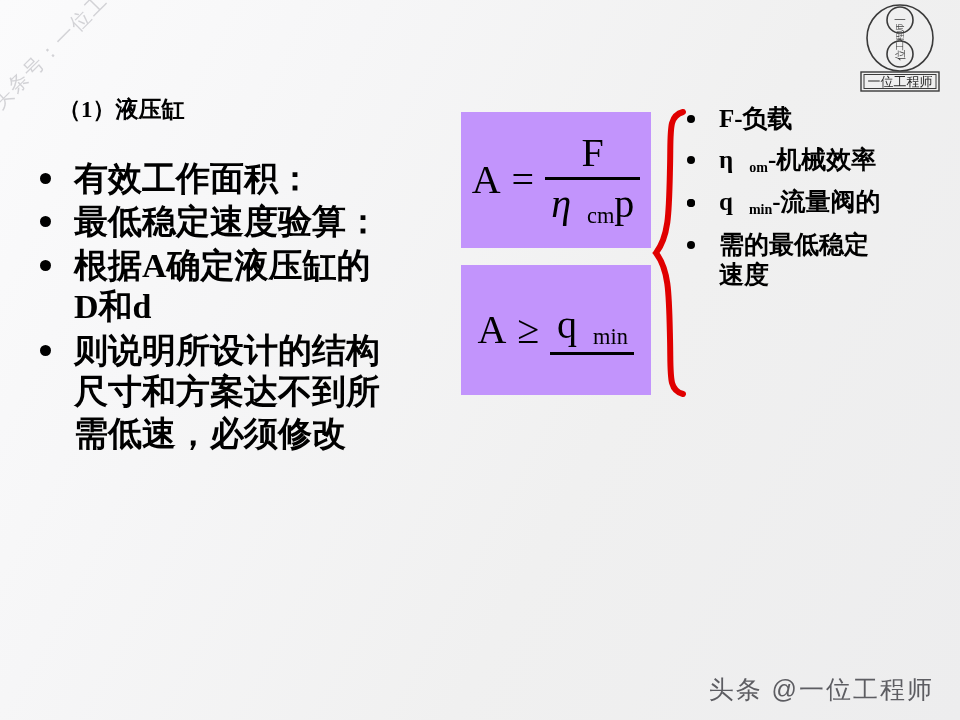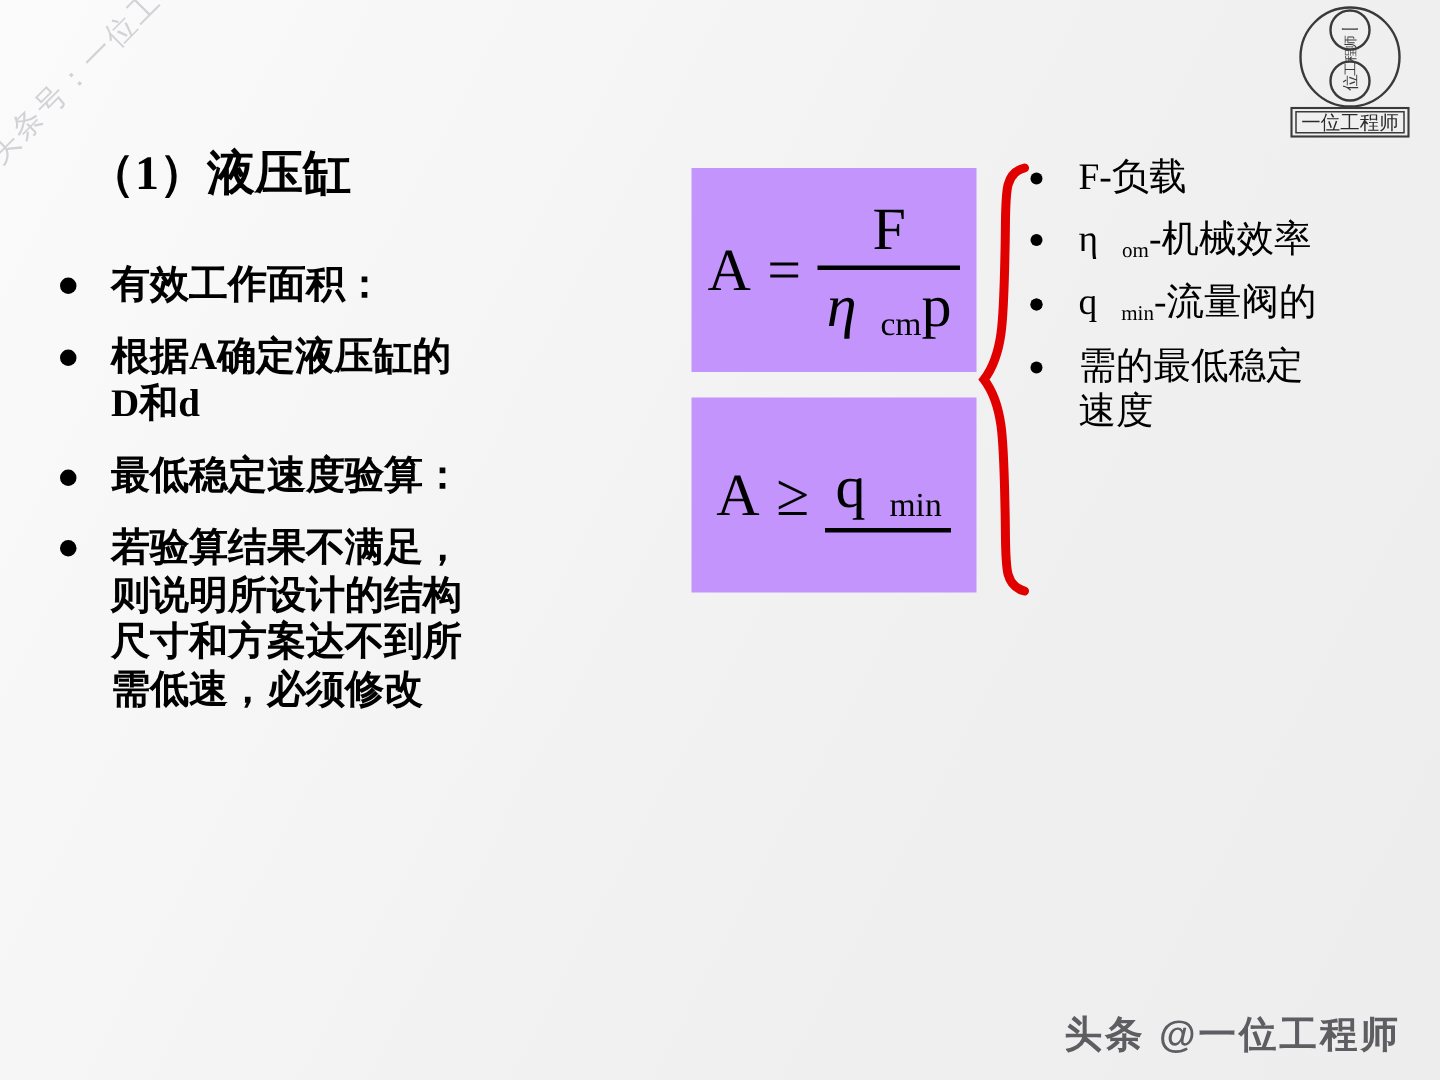--- a/index.html
+++ b/index.html
@@ -35,21 +35,21 @@
     color: rgba(120,120,130,0.30);
     white-space: nowrap;
     user-select: none;
   }
   .wm-bottom {
     position: absolute;
     right: 26px;
     bottom: 14px;
     font-family: "Liberation Sans", "DejaVu Sans", sans-serif;
     font-size: 25px;
-    font-weight: 700;
+    font-weight: 400;
     letter-spacing: 2px;
     color: #5d5d62;
     white-space: nowrap;
   }
 
   
   .logo {
     position: absolute;
     right: 8px;
     top: 2px;
@@ -73,42 +73,41 @@
     font-family: "Liberation Serif", "DejaVu Serif", serif;
     font-size: 43px;
   }
 
   
   .subtitle {
     position: absolute;
     left: 58px;
     top: 94px;
     font-family: "Liberation Serif", "DejaVu Serif", serif;
-    font-size: 32px;
+    font-size: 23px;
     font-weight: bold;
     color: #000;
     white-space: nowrap;
   }
 
   
   .left-list {
     position: absolute;
     left: 30px;
     top: 158px;
     width: 450px;
   }
   .lb {
     position: relative;
     padding-left: 44px;
-    font-size: 26px;
+    font-size: 34px;
     font-weight: bold;
     line-height: 1.22;
     color: #000;
     margin-bottom: 2px;
-    margin-top: 16px;
   }
   .lb .dot {
     position: absolute;
     left: 10px;
     top: 0.44em;
     width: 11px;
     height: 11px;
     background: #000;
     border-radius: 50%;
   }
@@ -174,21 +173,21 @@
   .right-list {
     position: absolute;
     left: 676px;
     top: 104px;
     width: 280px;
   }
   .rb {
     position: relative;
     padding-left: 43px;
     font-size: 25px;
-    font-weight: normal;
+    font-weight: bold;
     line-height: 1.20;
     color: #000;
     margin-bottom: 11px;
   }
   .rb .dot {
     position: absolute;
     left: 11px;
     top: 0.45em;
     width: 8px;
     height: 8px;
@@ -223,32 +222,31 @@
 
   <div class="left-list">
 
     <div class="lb">
       <span class="dot"></span>
       <span class="ln">有效工作面积：</span>
     </div>
 
     <div class="lb">
       <span class="dot"></span>
+      <span class="ln">最低稳定速度验算：</span>
+    </div>
+
+    <div class="lb">
+      <span class="dot"></span>
       <span class="ln">根据A确定液压缸的</span>
       <span class="ln">D和d</span>
     </div>
 
     <div class="lb">
       <span class="dot"></span>
-      <span class="ln">最低稳定速度验算：</span>
-    </div>
-
-    <div class="lb">
-      <span class="dot"></span>
-      <span class="ln">若验算结果不满足，</span>
       <span class="ln">则说明所设计的结构</span>
       <span class="ln">尺寸和方案达不到所</span>
       <span class="ln">需低速，必须修改</span>
     </div>
   </div>
 
   <div class="fbox" id="formula1">
     <div class="feq">
       <span class="lhs">A</span>
       <span class="lhs">=</span>

